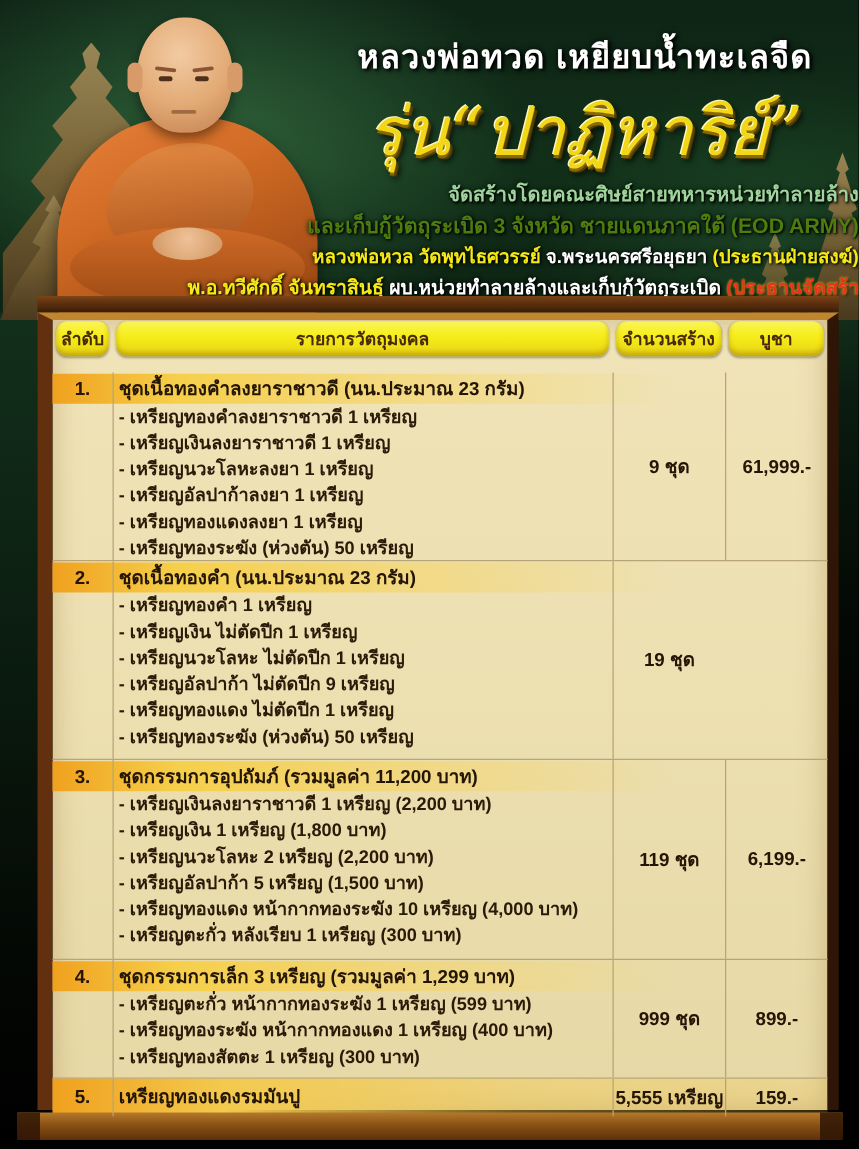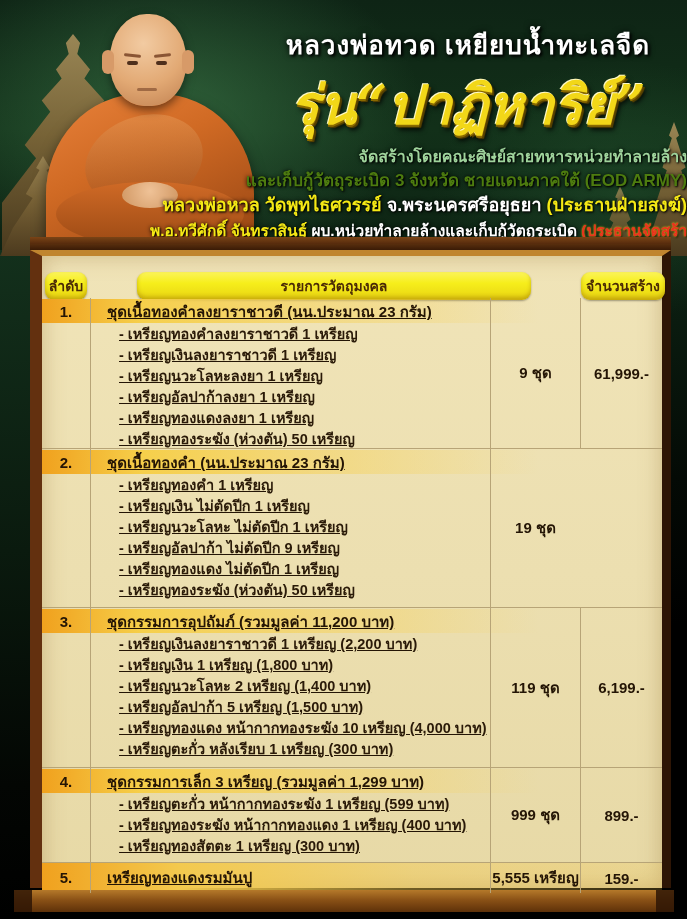--- a/index.html
+++ b/index.html
@@ -48,64 +48,64 @@
   .monk-arms { position:absolute; left:12px; top:176px; width:188px; height:64px;
     background:linear-gradient(180deg,#cf6a26,#9c4a14); border-radius:50%; }
   .monk-hands { position:absolute; left:78px; top:176px; width:56px; height:26px;
     background:radial-gradient(circle at 50% 35%, #efc297, #cf9560); border-radius:50%; }
 
   
   .hdr-title { position:absolute; left:252px; top:24px; width:432px; text-align:center;
     color:#fff; font-size:26px; font-weight:bold; letter-spacing:1px;
     text-shadow:2px 2px 3px #000, 0 0 6px rgba(0,0,0,.8); white-space:nowrap; }
   .hdr-series { position:absolute; left:252px; top:62px; width:432px; text-align:center;
-    font-family:"DejaVu Serif","Liberation Serif",serif; font-style:italic; font-weight:bold;
+    font-family:"DejaVu Serif","Liberation Serif",serif; font-style:italic; font-weight:normal;
     font-size:54px; color:#f2d718; white-space:nowrap;
     text-shadow:-1px -1px 0 #fff9c4, 0 2px 0 #8a6a00, 2px 3px 1px #5a4300, 3px 5px 5px rgba(0,0,0,.9); }
   .hdr-subs { position:absolute; left:150px; top:146px; width:537px; text-align:right; }
   .sub { font-weight:bold; white-space:nowrap; text-shadow:1px 1px 2px #000, 0 0 4px rgba(0,0,0,.9); }
   .sub1 { color:#9fd49c; font-size:16px; line-height:22px; }
   .sub2 { color:#4d7c0f;    font-size:17px; line-height:25px; }
-  .sub3 { font-size:18px; line-height:25px; }
+  .sub3 { font-size:15px; line-height:25px; }
   .sub4 { font-size:15.5px; line-height:25px; }
   .t-yellow { color:#f5e915; }
   .t-white  { color:#fff; }
   .t-red    { color:#e8321e; text-shadow:0 0 2px #f7e11c, 1px 1px 2px #000; }
 
   
   .topbar { position:absolute; left:30px; top:237px; width:641px; height:13px;
     background:linear-gradient(180deg,#7a4416 0%,#552a0c 55%,#38190600 0),linear-gradient(180deg,#7a4416,#3a1b06); }
   .board { position:absolute; left:30px; top:250px; width:641px; height:638px;
     border-left:12px solid #63300f; border-right:9px solid #2e1505; border-top:6px solid #c0852f;
     background:linear-gradient(180deg,#f0e4b8 0%,#ecdfb0 50%,#e7d9a6 100%);
     box-shadow:inset 0 0 22px rgba(140,100,40,.35); }
   .bottombar { position:absolute; left:14px; top:890px; width:660px; height:22px;
     background:linear-gradient(180deg,#b5792a 0%,#8a5116 45%,#5e3109 100%); }
   .bottombar::before, .bottombar::after { content:""; position:absolute; top:0; width:18px; height:100%; background:#2e1505; opacity:.85; }
   .bottombar::before { left:0; } .bottombar::after { right:0; }
 
   
-  .thead { display:grid; grid-template-columns:48px 400px 90px 82px; height:42px; padding-top:16px;gap:44px; }
+  .thead { display:grid; grid-template-columns:48px 400px 90px 82px; height:42px; padding-top:1px; }
   .pill { background:linear-gradient(180deg,#fbf45a 0%,#f6ee1b 40%,#e8d412 100%); border-radius:9px;
     color:#4a2a06; font-weight:bold; font-size:14px; display:flex; align-items:center; justify-content:center;
     height:28px; margin:0 3px; box-shadow:inset 0 -3px 4px rgba(150,110,0,.45), 0 1px 2px rgba(0,0,0,.35); white-space:nowrap; }
   .tbody { position:relative; }
   .trow { position:relative; display:grid; grid-template-columns:48px 400px 90px 82px; }
   .trow + .trow { border-top:1px solid #b7a477; }
   .hl { position:absolute; left:0; right:0; top:1px; height:24px; z-index:0;
     background:linear-gradient(90deg,#f0a11e 0%,#f6cf4a 16%,rgba(246,210,90,.55) 45%,rgba(246,210,90,0) 80%); }
   .row5 .hl { height:100%; top:0;
     background:linear-gradient(90deg,#f0a11e 0%,#f3c94e 22%,rgba(243,201,78,.45) 60%,rgba(243,201,78,.2) 100%); }
   .c { position:relative; z-index:1; color:#241505; }
   .c-no { text-align:center; font-weight:bold; font-size:15px; line-height:24px; padding-top:2px; }
-  .c-item { border-left:1px solid #b7a477; padding-left:16px; padding-top:2px; overflow:hidden;text-decoration:underline; }
+  .c-item { border-left:1px solid #b7a477; padding-left:4px; padding-top:2px; overflow:hidden; }
   .c-qty, .c-price { border-left:1px solid #b7a477; display:flex; align-items:center; justify-content:center;
     font-weight:bold; font-size:15px; white-space:nowrap; }
   .row-title { font-weight:bold; font-size:15px; line-height:24px; white-space:nowrap; }
-  .item-line { font-weight:bold; font-size:14.5px; line-height:21px; color:#2a1a08; white-space:nowrap;margin-left:12px; }
+  .item-line { font-weight:bold; font-size:14.5px; line-height:21px; color:#2a1a08; white-space:nowrap; }
   .r1 { height:150px; } .r2 { height:159px; } .r3 { height:160px; } .r4 { height:95px; } .row5 { height:31px; }
   .row5 .c-item { display:flex; align-items:center; padding-top:0; }
   .row5 .c-no { padding-top:0; display:flex; align-items:center; justify-content:center; }
 </style>
 </head>
 <body>
 
 <div class="poster">
   <div class="backdrop"></div>
   <div class="left-strip"></div>
@@ -183,21 +183,21 @@
         <div class="c c-qty">19 ชุด</div>
       </div>
 
       <div class="trow r3">
         <div class="hl"></div>
         <div class="c c-no">3.</div>
         <div class="c c-item">
           <div class="row-title">ชุดกรรมการอุปถัมภ์ (รวมมูลค่า 11,200 บาท)</div>
           <div class="item-line">- เหรียญเงินลงยาราชาวดี 1 เหรียญ (2,200 บาท)</div>
           <div class="item-line">- เหรียญเงิน 1 เหรียญ (1,800 บาท)</div>
-          <div class="item-line">- เหรียญนวะโลหะ 2 เหรียญ (1,400 บาท)</div>
+          <div class="item-line">- เหรียญนวะโลหะ 2 เหรียญ (2,200 บาท)</div>
           <div class="item-line">- เหรียญอัลปาก้า 5 เหรียญ (1,500 บาท)</div>
           <div class="item-line">- เหรียญทองแดง หน้ากากทองระฆัง 10 เหรียญ (4,000 บาท)</div>
           <div class="item-line">- เหรียญตะกั่ว หลังเรียบ 1 เหรียญ (300 บาท)</div>
         </div>
         <div class="c c-qty">119 ชุด</div>
         <div class="c c-price">6,199.-</div>
       </div>
 
       <div class="trow r4">
         <div class="hl"></div>

